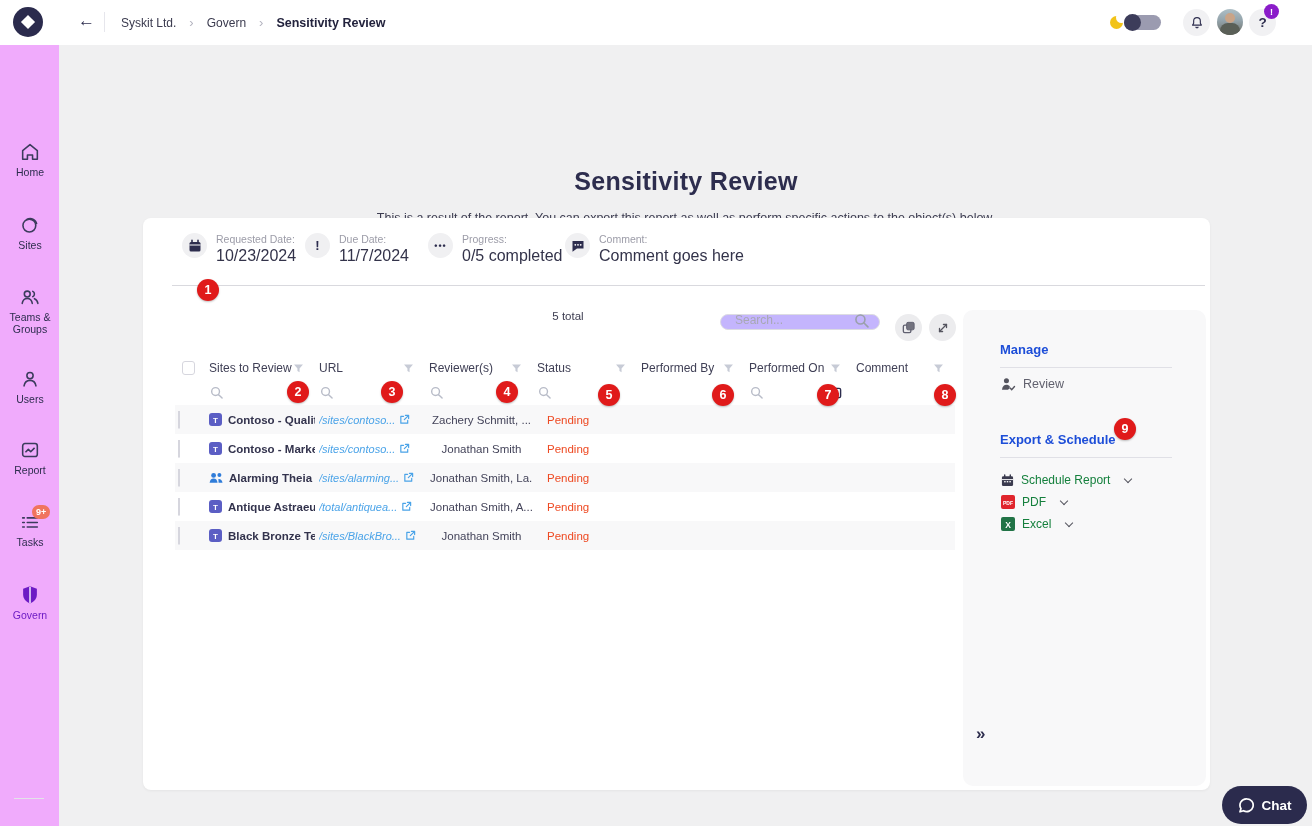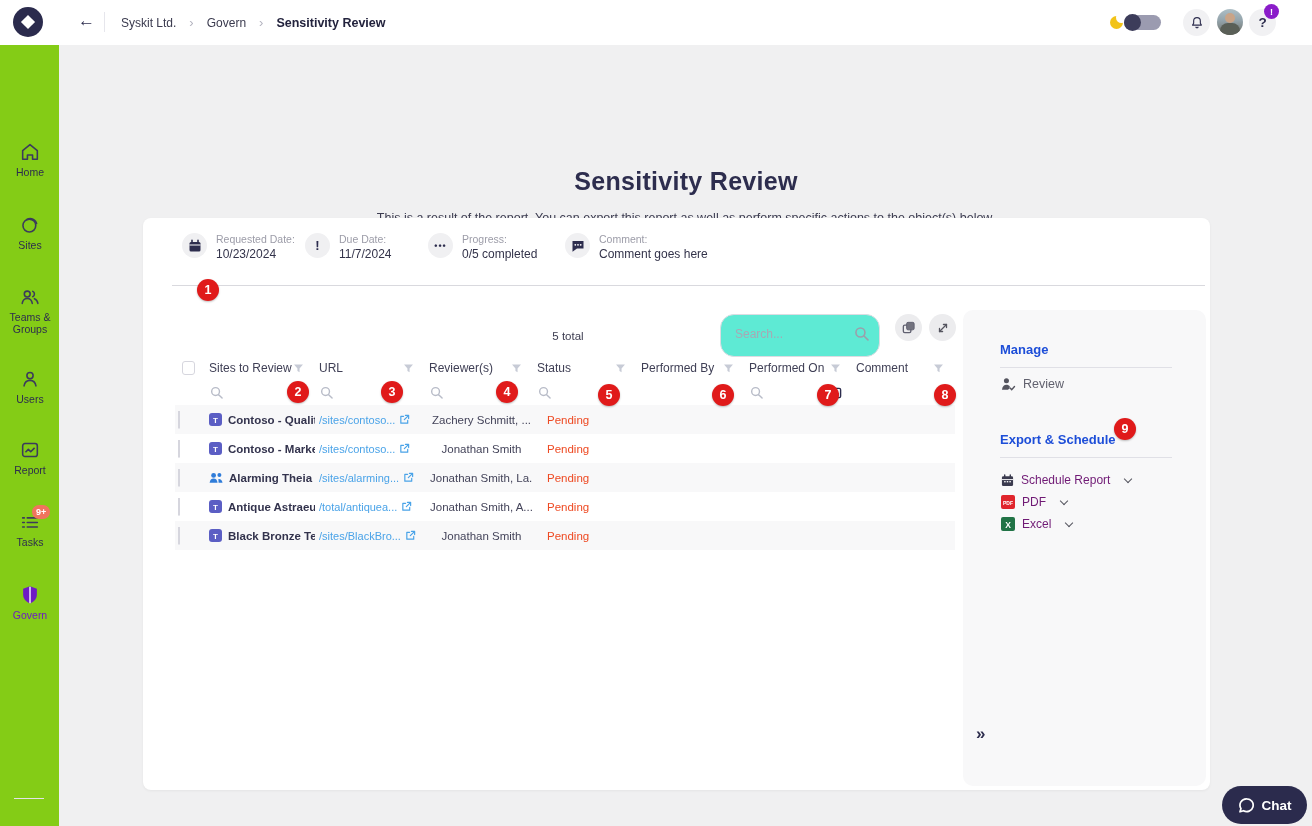--- a/index.html
+++ b/index.html
@@ -35,21 +35,21 @@
     background:linear-gradient(180deg,#aebfc6 0%,#93a3ab 45%,#6e6f66 100%); overflow:hidden; cursor:pointer; }
   .avatar::before { content:""; position:absolute; left:8px; top:4px; width:10px; height:10px;
     border-radius:50%; background:#c9a488; }
   .avatar::after { content:""; position:absolute; left:3px; top:14px; width:20px; height:12px;
     border-radius:8px 8px 0 0; background:#5a5f57; }
   .help-badge { position:absolute; right:-3px; top:-5px; width:15px; height:15px; border-radius:50%;
     background:#8a1cc9; color:#fff; font-size:9px; font-weight:bold; display:flex; align-items:center;
     justify-content:center; }
 
   
-  .sidebar { position:absolute; left:0; top:45px; width:60px; height:781px; background:#84cc16;
+  .sidebar { position:absolute; left:0; top:45px; width:60px; height:781px; background:#f0abfc;
     border-right:1px solid #efeff2; z-index:20; }
   .sb-item { position:absolute; left:0; width:60px; text-align:center; cursor:pointer; }
   .sb-item .ic { display:block; margin:0 auto 3px; width:22px; height:22px; }
   .sb-item .lbl { font-size:10.5px; color:#2d2d4e; line-height:1.15; display:block; }
   .sb-item.active .lbl { color:#6d1bc4; }
   .task-badge { position:absolute; top:-6px; left:32px; background:#f0745e; color:#fff; font-size:9px;
     font-weight:bold; border-radius:9px; padding:2px 4px; min-width:17px; }
   .sb-div { position:absolute; top:753px; left:14px; width:30px; height:1px; background:#e3e3e8; }
 
   
@@ -60,30 +60,30 @@
     color:#3c3c50; }
 
   .card { position:absolute; left:83px; top:173px; width:1067px; height:572px; background:#fff;
     border-radius:8px; box-shadow:0 1px 3px rgba(0,0,0,.05); }
 
   
   .info-item { position:absolute; top:15px; display:flex; gap:9px; align-items:flex-start; }
   .info-ic { width:25px; height:25px; border-radius:50%; background:#f0f0f2; display:flex;
     align-items:center; justify-content:center; flex:0 0 25px; }
   .info-lbl { font-size:10.5px; color:#9c9ca8; display:block; margin-bottom:2px; }
-  .info-val { font-size:12px; color:#33334a; display:block; }
+  .info-val { font-size:16px; color:#33334a; display:block; }
   .excl { font-size:13px; font-weight:bold; color:#2d2d4e; }
   .dots { font-size:9px; font-weight:bold; color:#2d2d4e; letter-spacing:1px; }
   .card-div { position:absolute; left:29px; top:67px; width:1033px; height:1px; background:#d9d9de; }
 
   
-  .total { position:absolute; left:395px; top:112px; width:60px; text-align:center; font-size:11.5px;
+  .total { position:absolute; left:395px; top:92px; width:60px; text-align:center; font-size:11.5px;
     color:#3c3c50; }
-  .search-pill { position:absolute; left:577px; top:96px; width:160px; height:43px; border:1px solid #dcdce2;
-    border-radius:14px; background:#5eead4; display:flex; align-items:center; padding:0 10px 4px 14px; }
+  .search-pill { position:absolute; left:577px; top:96px; width:160px; height:16px; border:1px solid #dcdce2;
+    border-radius:14px; background:#c4b5fd; display:flex; align-items:center; padding:0 10px 4px 14px; }
   .search-pill input { border:none; outline:none; flex:1; font-size:12px; color:#3c3c50; min-width:0;
     font-family:"Liberation Sans","DejaVu Sans",sans-serif; background:transparent; }
   .search-pill input::placeholder { color:#a8a8b4; }
   .tool-btn { position:absolute; top:96px; width:27px; height:27px; border-radius:50%; background:#ececee;
     display:flex; align-items:center; justify-content:center; cursor:pointer; }
   .btn-copy { left:752px; } .btn-expand { left:786px; }
 
   
   .table-block { position:absolute; left:32px; top:138px; width:780px; }
   .thead,.tfilter,.trow { display:grid;
@@ -97,35 +97,35 @@
   .fcell.split { justify-content:space-between; }
   .cb { width:14px; height:14px; border:1.5px solid #d6d6de; border-radius:3px; background:#fff;
     margin-left:3px; cursor:pointer; }
   .trow { height:29px; }
   .trow:nth-child(odd) { background:#f8f8f9; }
   .cell { overflow:hidden; white-space:nowrap; }
   .c-site { display:flex; align-items:center; gap:6px; padding-left:4px; font-size:11.5px; font-weight:bold;
     color:#33334d; }
   .c-site svg { flex:0 0 auto; }
   .c-url { display:flex; align-items:center; gap:4px; padding-left:4px; }
-  .c-url a { font-size:11px; color:#4aa3e8; text-decoration:none; overflow:hidden; white-space:nowrap; }
+  .c-url a { font-size:11px; color:#4aa3e8; text-decoration:none; overflow:hidden; white-space:nowrap;font-style:italic; }
   .c-rev { font-size:11.5px; color:#44445a; padding-left:5px;text-align:center; }
   .c-status { font-size:11.5px; color:#ee4a23; padding-left:14px; }
 
   
   .panel { position:absolute; left:820px; top:92px; width:243px; height:476px; background:#f8f8f9;
     border-radius:10px; }
   .panel h3 { position:absolute; left:37px; font-size:13px; font-weight:bold; color:#1d4ed8; }
   .p-manage { top:32px; } .p-export { top:122px; }
   .p-div { position:absolute; left:37px; width:172px; height:1px; background:#e0e0e6; }
   .p-div1 { top:57px; } .p-div2 { top:147px; }
   .p-item { position:absolute; left:38px; display:flex; align-items:center; gap:7px; cursor:pointer; }
   .p-review { top:67px; font-size:12.5px; color:#61616e; }
   .p-exp1 { top:163px; } .p-exp2 { top:185px; } .p-exp3 { top:207px; }
-  .p-item .p-lbl { font-size:12px; color:#701a75; }
+  .p-item .p-lbl { font-size:12px; color:#15803d; }
   .chev { width:6px; height:6px; border-right:1.5px solid #55555f; border-bottom:1.5px solid #55555f;
     transform:rotate(45deg); margin-left:8px; margin-top:-3px; }
   .collapse { position:absolute; left:13px; bottom:42px; font-size:17px; font-weight:bold; color:#2d2d4e;
     cursor:pointer; }
 
   
   .anno { position:absolute; width:22px; height:22px; border-radius:50%; background:#e01a1a; color:#fff;
     font-size:12.5px; font-weight:bold; display:flex; align-items:center; justify-content:center;
     z-index:40; box-shadow:0 1px 2px rgba(0,0,0,.25); }
   .anno-1{left:137px;top:234px;} .anno-2{left:227px;top:336px;} .anno-3{left:321px;top:336px;}

